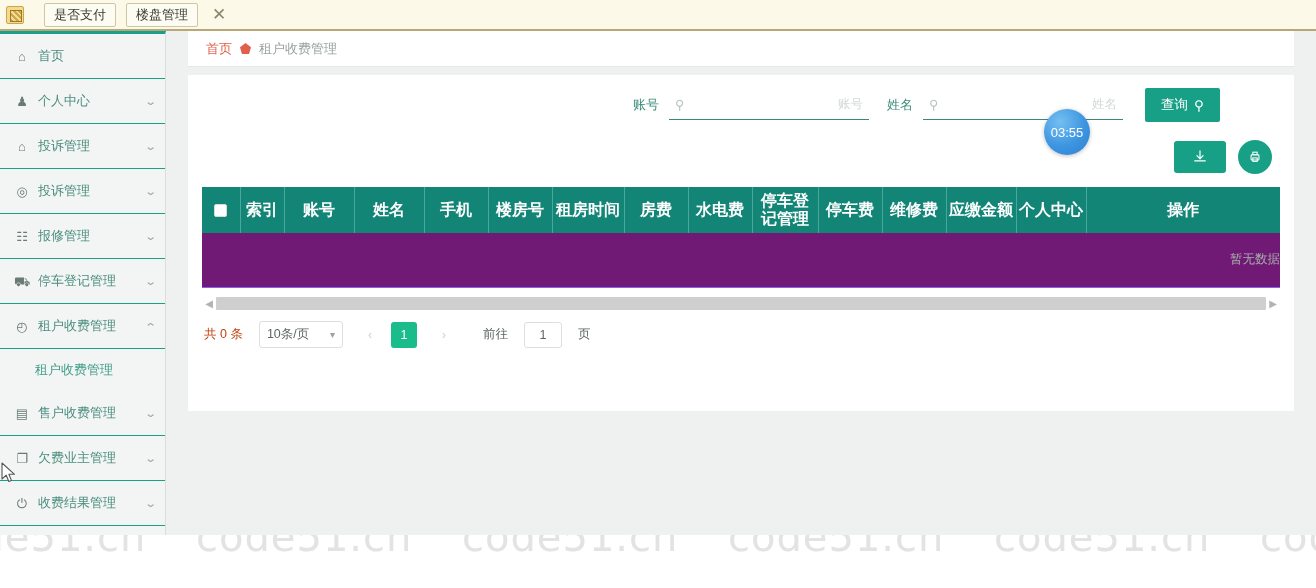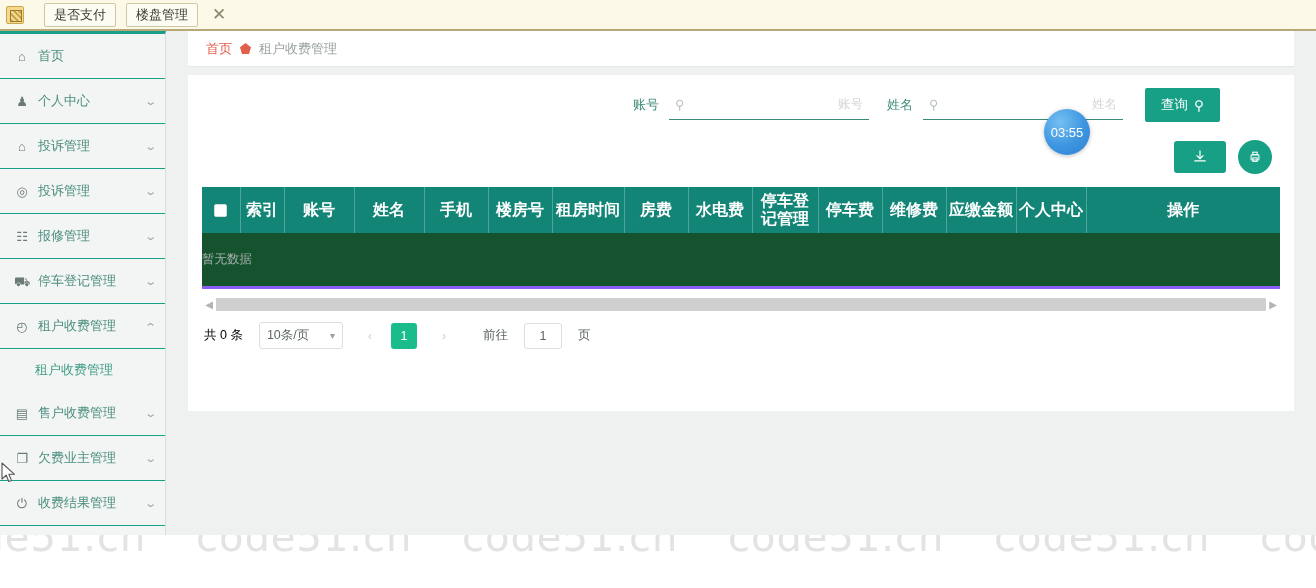--- a/index.html
+++ b/index.html
@@ -292,25 +292,25 @@
     display: inline-block;
     width: 13px; height: 13px;
     background: #fff;
     border: 1px solid #d5dbd9;
     border-radius: 2px;
     vertical-align: middle;
     cursor: pointer;
   }
   .empty-row td {
     height: 54px;
-    text-align: left;
+    text-align: right;
     color: #a6adac;
     font-size: 12.5px;
-    border-bottom: 3px solid #8b5cf6;
-    background: #14532d;
+    border-bottom: 1px solid #8b5cf6;
+    background: #701a75;
   }
 
   
   .hscroll {
     margin-top: 8px;
     height: 15px;
     display: flex; align-items: center;
     background: #fff;
   }
   .hs-arrow {
@@ -326,21 +326,21 @@
 
   
   .pager {
     display: flex; align-items: center;
     gap: 10px;
     height: 48px;
     font-size: 12.5px;
     color: #5c6664;
     padding-left: 2px;
   }
-  .pg-total { color: #000000; }
+  .pg-total { color: #c2410c; }
   .pg-select {
     width: 84px; height: 27px;
     border: 1px solid #dcdfde;
     border-radius: 3px;
     display: flex; align-items: center;
     justify-content: space-between;
     padding: 0 7px;
     font-size: 12.5px;
     color: #5c6664;
     cursor: pointer;

